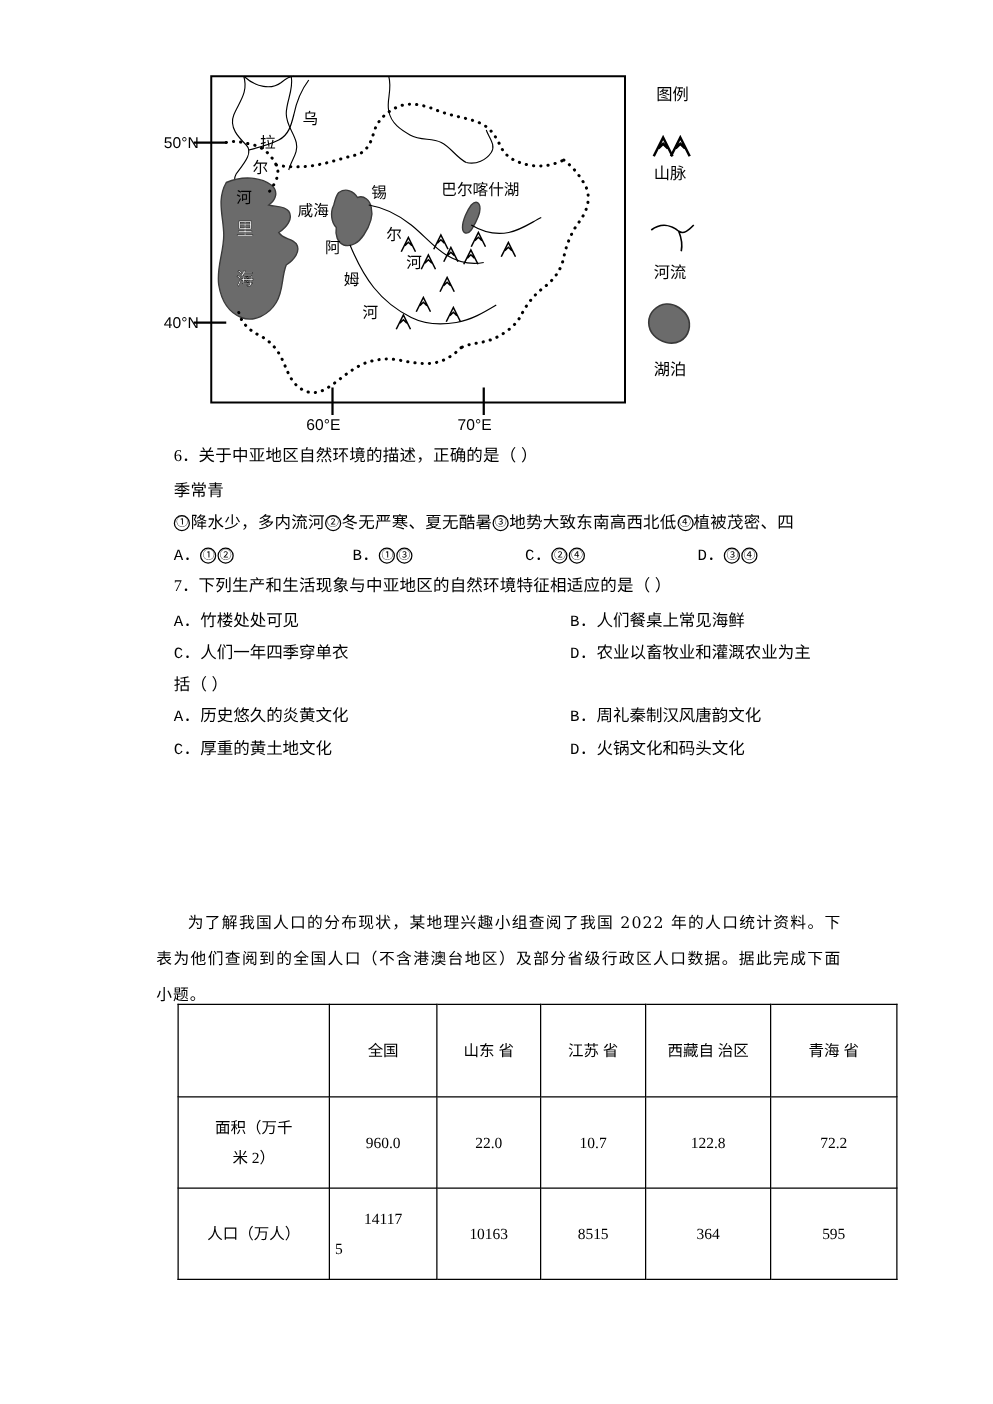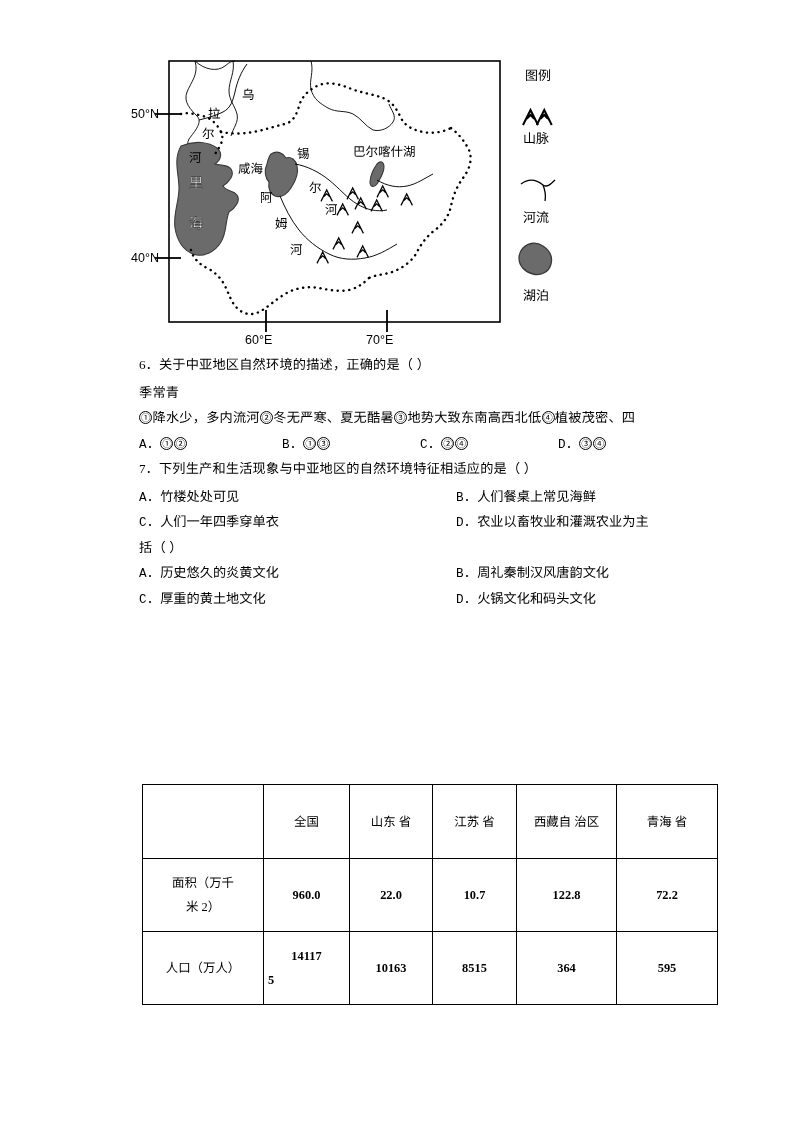--- a/index.html
+++ b/index.html
@@ -104,21 +104,21 @@
     line-height: 29px;
     text-align: justify;
     letter-spacing: 0.85px;
   }
   .intro p { margin: 0; text-indent: 2em; }
 
   
   .tbl-wrap {
     position: absolute;
     left: 125px;
-    top: 784px;
+    top: 803px;
     width: 545px;
     padding-left: 17px;
   }
   table.data {
     border-collapse: collapse;
     width: 545px;
     table-layout: fixed;
   }
   table.data td {
     border: 1.1px solid #000;
@@ -136,21 +136,21 @@
   td.c1 { width: 81px; }
   td.c2 { width: 78px; margin-left: 36px; }
   td.c3 { width: 79px; }
   td.c4 { width: 95px; }
   td.c5 { width: 96px; }
 
   .cell-left-ind {
     text-align: center;
     line-height: 24px;
   }
-  .cell-num { font-family: "Liberation Serif", serif; font-weight: bold; }
+  .cell-num { font-family: "Liberation Serif", serif; }
 
   
   .mt { font-family: "Liberation Sans", "DejaVu Sans", sans-serif; }
 </style>
 </head>
 <body>
 
 <div class="page">
 
   <div class="figure-wrap">
@@ -340,20 +340,23 @@
       <span class="opt opt2-b"><span class="opt-tag">B．</span><span>周礼秦制汉风唐韵文化</span></span>
       <span class="opt opt2-a"><span class="opt-tag">A．</span><span>历史悠久的炎黄文化</span></span>
     </div>
     <div class="opt-row">
       <span class="opt opt2-a"><span class="opt-tag">C．</span><span>厚重的黄土地文化</span></span>
       <span class="opt opt2-b"><span class="opt-tag">D．</span><span>火锅文化和码头文化</span></span>
     </div>
 
   </div>
 
+  <div class="intro">
+    <p>为了解我国人口的分布现状，某地理兴趣小组查阅了我国 2022 年的人口统计资料。下表为他们查阅到的全国人口（不含港澳台地区）及部分省级行政区人口数据。据此完成下面小题。</p>
+  </div>
 
   <div class="tbl-wrap">
     <table class="data">
       <tbody>
         <tr class="hdr">
           <td class="c0"></td>
           <td class="c1">全国</td>
           <td class="c2">
             <div>山东
 省</div>

